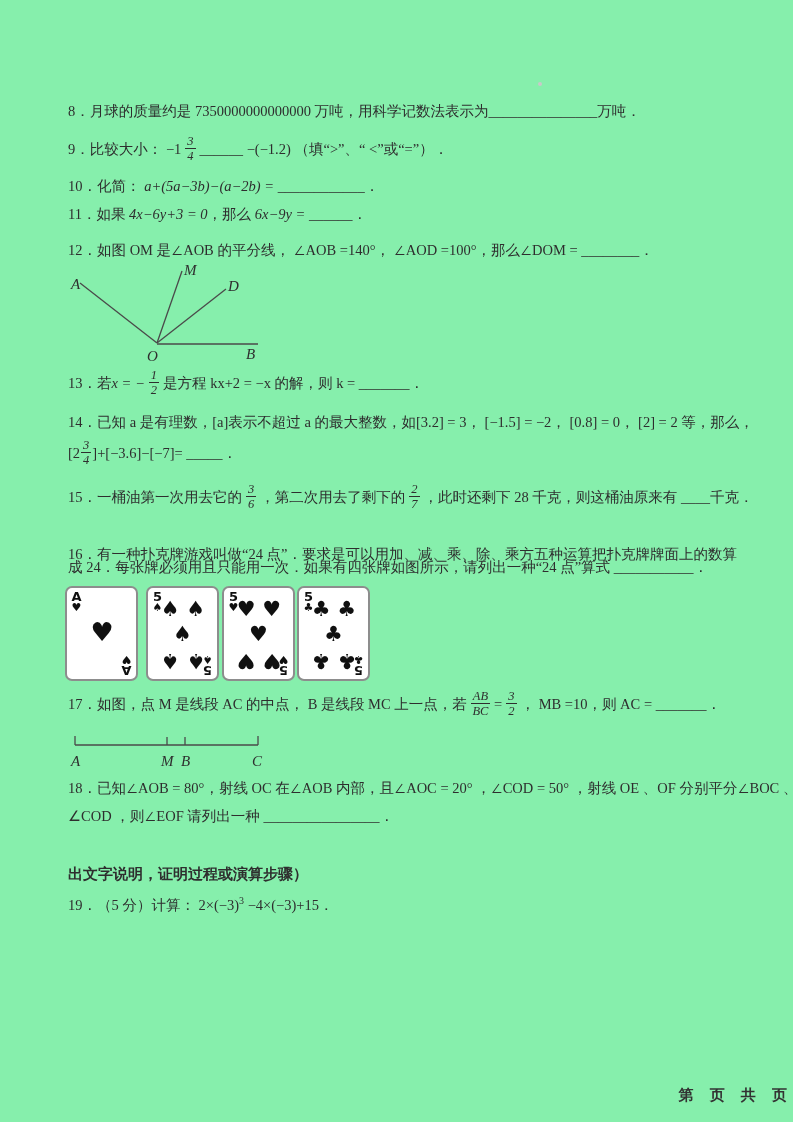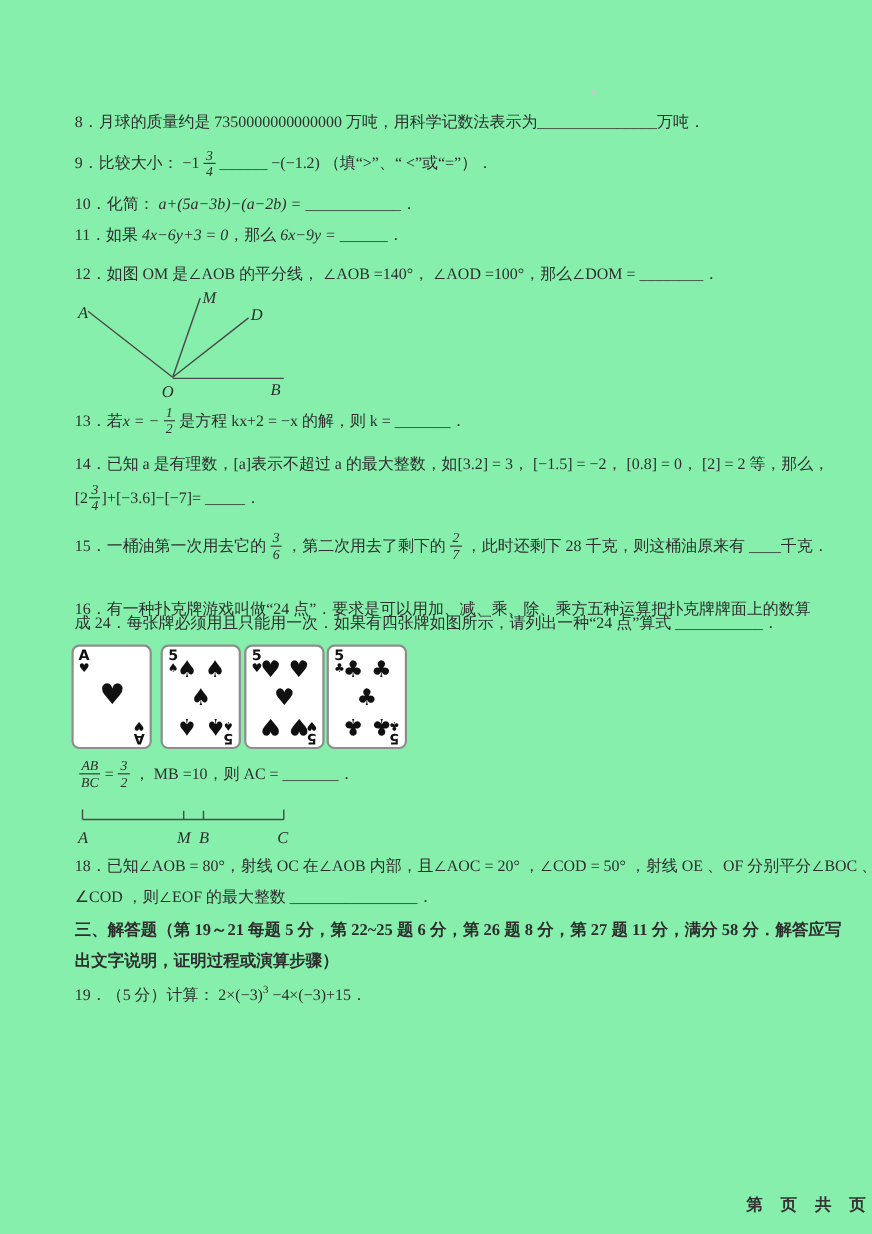--- a/index.html
+++ b/index.html
@@ -203,20 +203,21 @@
     <span class="pip p-c">♣</span>
     <span class="pip p-bl">♣</span>
     <span class="pip p-br">♣</span>
     <div class="corner br">
       <span class="rk">5</span>
       <span class="st">♣</span>
     </div>
   </div>
 
   <div class="line fline" style="top:689px">
+    <span>17．如图，点 M 是线段 AC 的中点， B 是线段 MC 上一点，若</span>
     <span class="frac">
       <span class="num">AB</span>
       <span class="den">BC</span>
     </span>
     <span>=</span>
     <span class="frac">
       <span class="num">3</span>
       <span class="den">2</span>
     </span>
     <span>， MB =10，则 AC = _______．</span>
@@ -231,26 +232,23 @@
     <text x="1" y="34">A</text>
     <text x="91" y="34">M</text>
     <text x="111" y="34">B</text>
     <text x="182" y="34">C</text>
   </svg>
 
   <div class="line" style="top:778px">
     <span>18．已知∠AOB = 80°，射线 OC 在∠AOB 内部，且∠AOC = 20° ，∠COD = 50° ，射线 OE 、OF 分别平分∠BOC 、</span>
   </div>
   <div class="line" style="top:806px">
-    <span>∠COD ，则∠EOF 的最大整数 ________________．</span>
-  </div>
-
-  <div class="line bold" style="top:836px">
-    <span>三、解答题（第 19～21 每题 5 分，第 22~25 题 6 分，第 26 题 8 分，第 27 题 11 分，满分 58 分．解答应写</span>
-  </div>
+    <span>∠COD ，则∠EOF 请列出一种 ________________．</span>
+  </div>
+
   <div class="line bold" style="top:864px">
     <span>出文字说明，证明过程或演算步骤）</span>
   </div>
 
   <div class="line" style="top:891px">
     <span>19．（5 分）计算： 2×(−3)</span><sup>3</sup><span> −4×(−3)+15．</span>
   </div>
 
   <div class="footer">
     <span>第 页 共  页</span>

